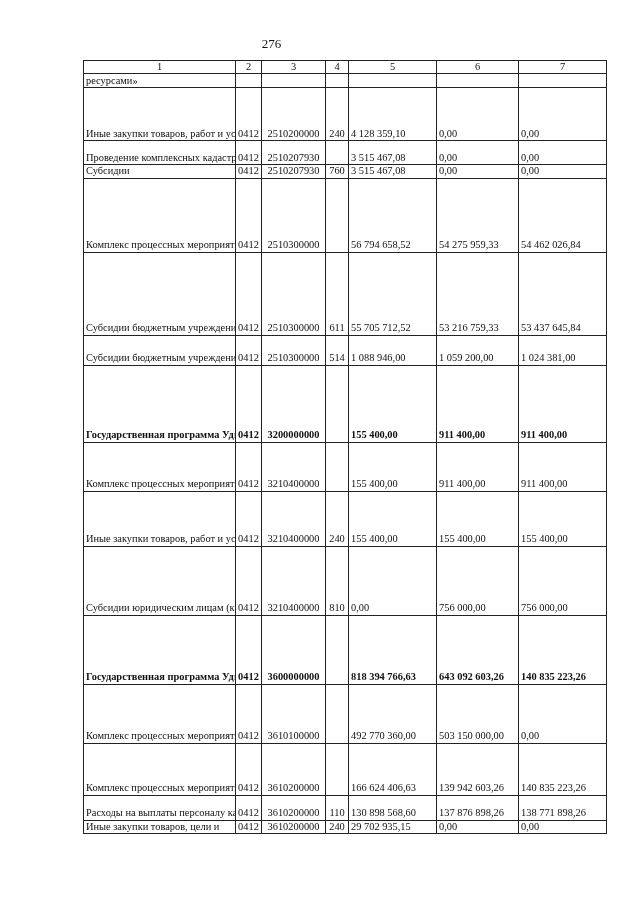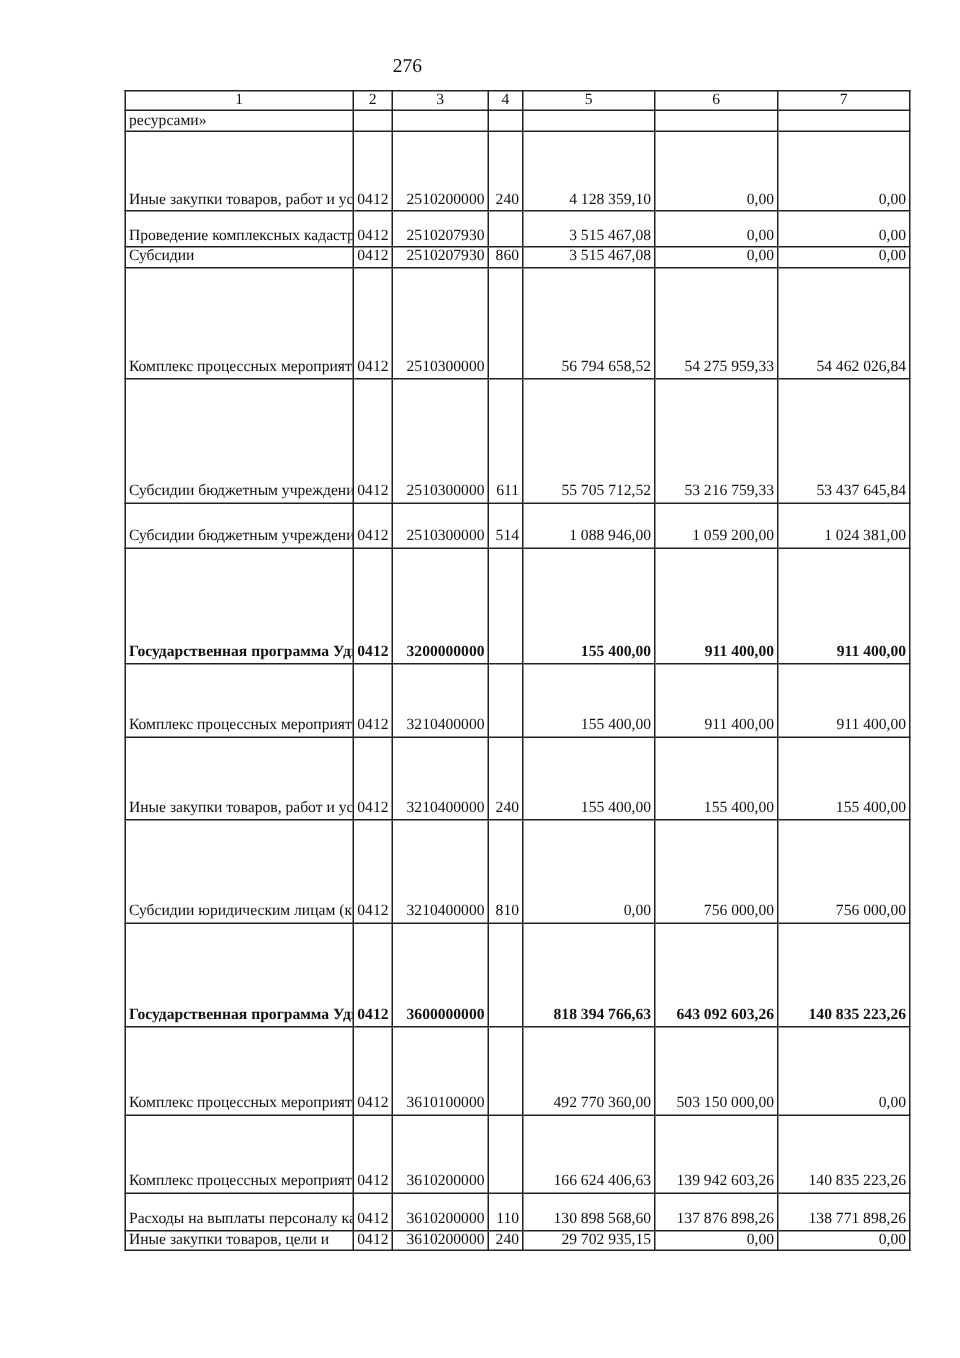--- a/index.html
+++ b/index.html
@@ -6,22 +6,22 @@
   body { width: 640px; height: 905px; position: relative; overflow: hidden;
          font-family: "Liberation Serif", serif; color: #111; }
   .page-number { position: absolute; top: 36px; left: 0; width: 543px; text-align: center;
                  font-size: 13px; }
   table.budget { position: absolute; left: 83px; top: 60px; border-collapse: collapse;
                  table-layout: fixed; width: 523px; font-size: 10.4px; line-height: 12.3px; }
   table.budget td, table.budget th { border: 1px solid #222; padding: 0 2px; vertical-align: bottom;
                  overflow: hidden; white-space: nowrap; }
   table.budget th { font-weight: normal; text-align: center; height: 12px; padding: 0; }
   td.name { white-space: normal; text-align: left; }
-  td.c { text-align: right; padding: 0 1px; }
-  td.num { text-align: right; }
+  td.c { text-align: center; padding: 0 1px; }
+  td.num { }
   tr.bold td { font-weight: bold; }
 </style>
 </head>
 <body>
 
 <div class="page-number">276</div>
 
 <table class="budget">
   <colgroup>
     <col style="width:152px">
@@ -68,21 +68,21 @@
         <td class="c">2510207930</td>
         <td class="c"></td>
         <td class="num">3 515 467,08</td>
         <td class="num">0,00</td>
         <td class="num">0,00</td>
       </tr>
       <tr style="height: 12px; margin-left: 28px;">
         <td class="name">Субсидии</td>
         <td class="c">0412</td>
         <td class="c">2510207930</td>
-        <td class="c">860</td>
+        <td class="c">760</td>
         <td class="num">3 515 467,08</td>
         <td class="num">0,00</td>
         <td class="num">0,00</td>
       </tr>
       <tr style="height: 74px;">
         <td class="name">Комплекс процессных мероприятий «Реализация установленных функций (полномочий) Министерством имущественных отношений Удмуртской Республики»</td>
         <td class="c">0412</td>
         <td class="c">2510300000</td>
         <td class="c"></td>
         <td class="num">56 794 658,52</td>

